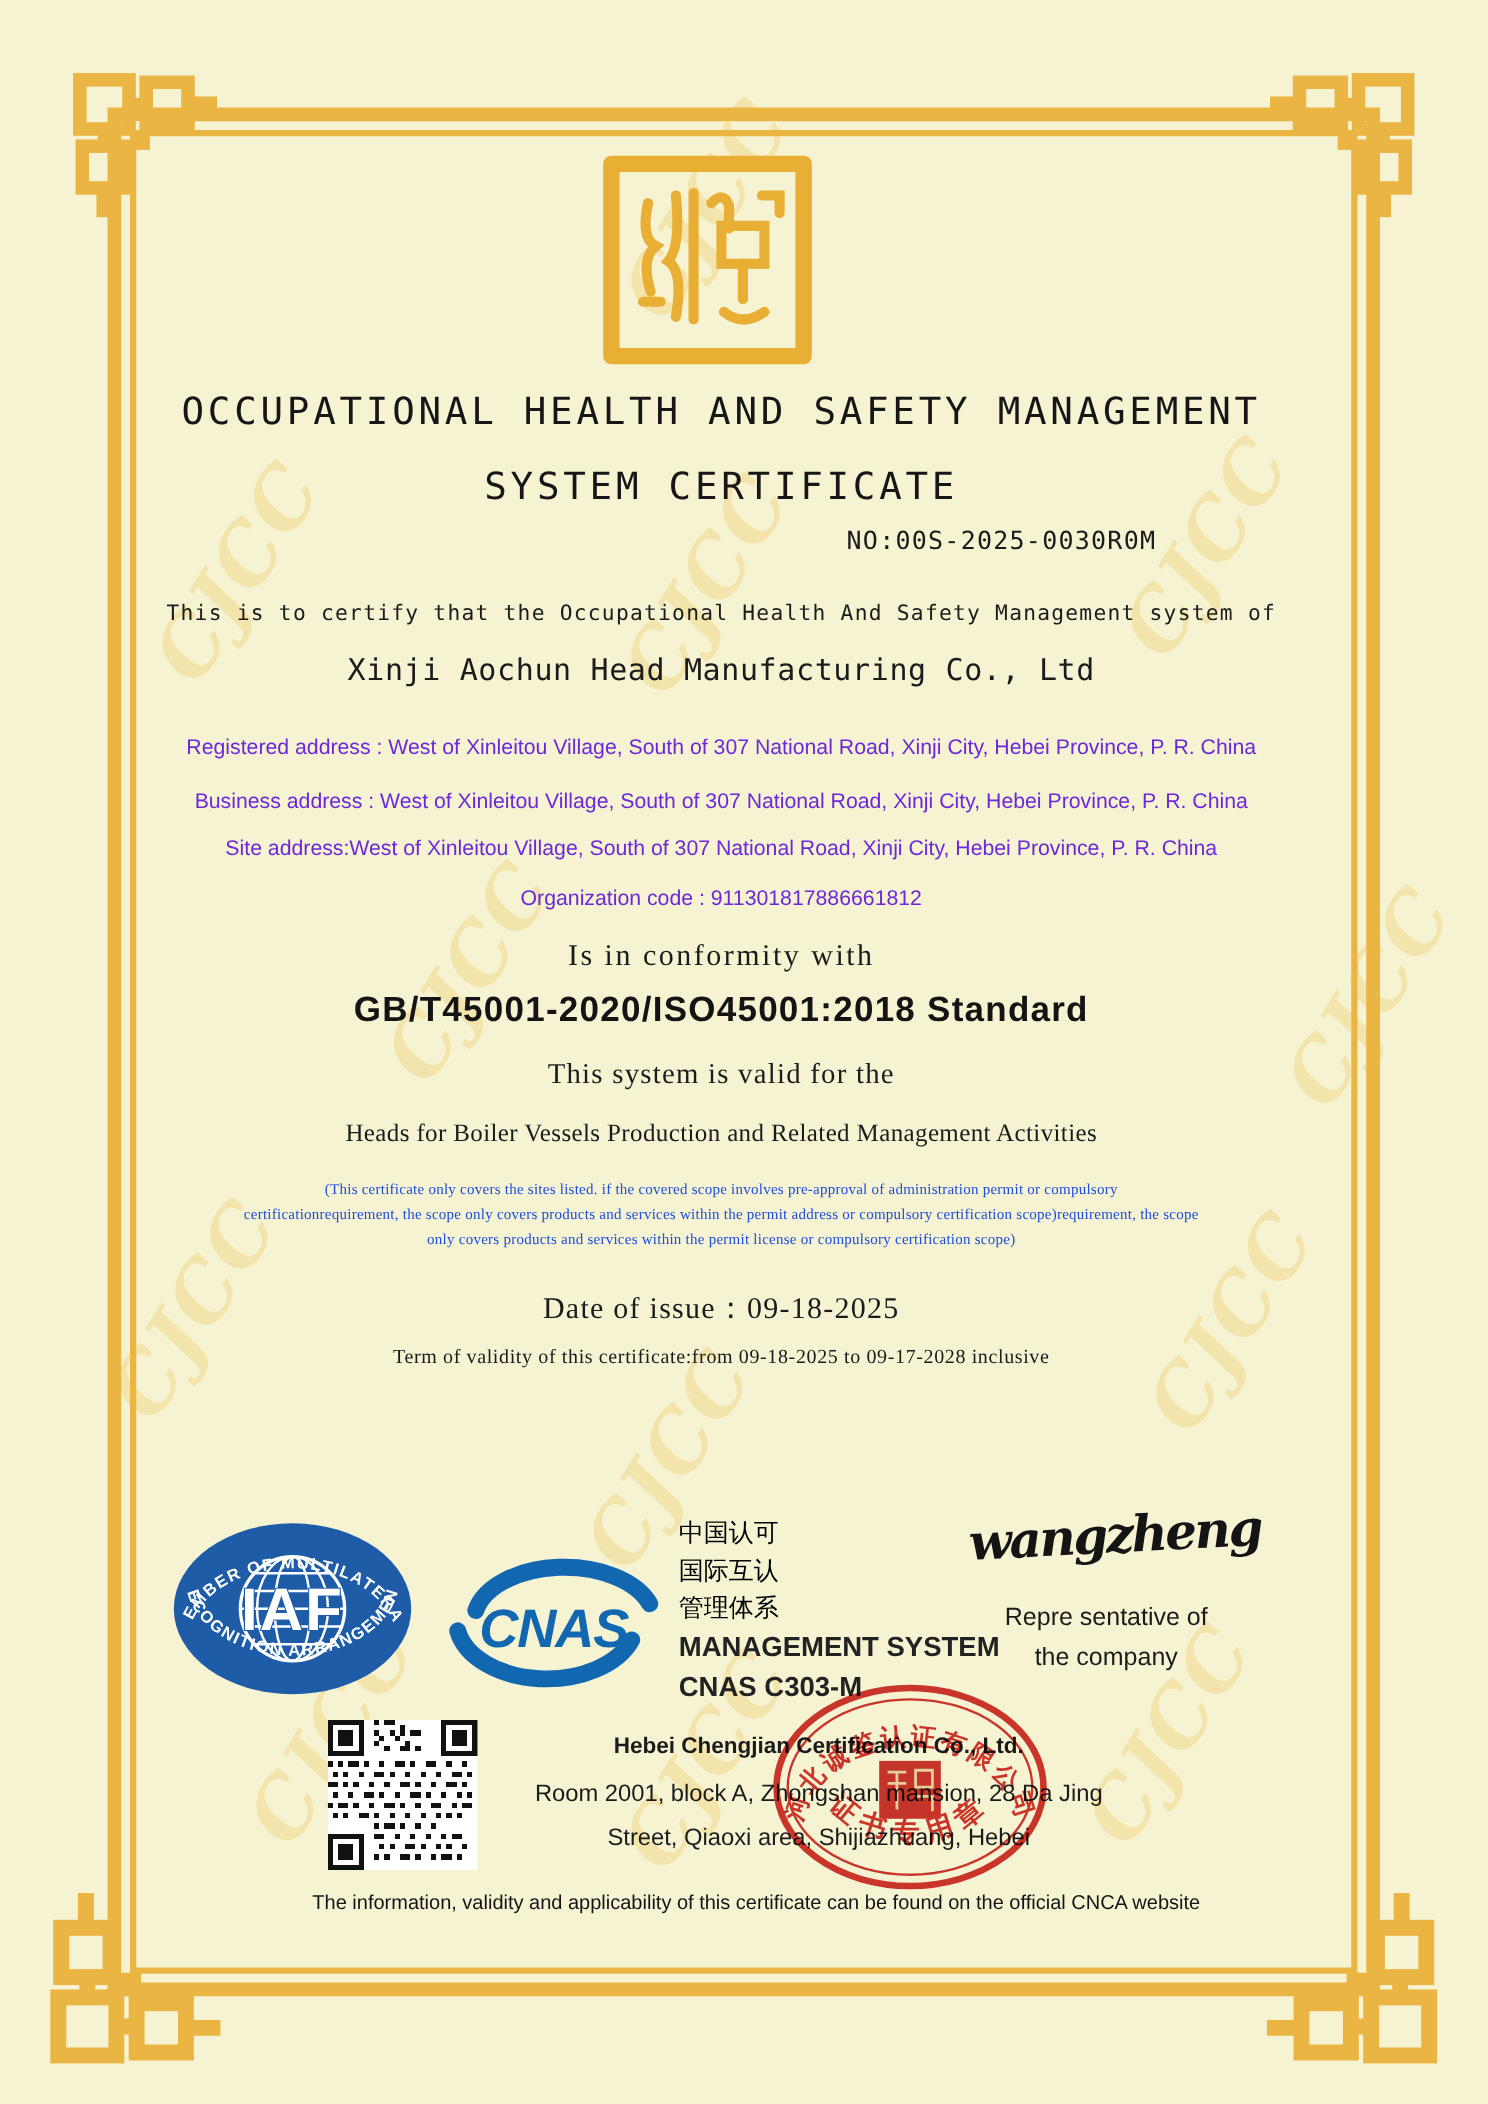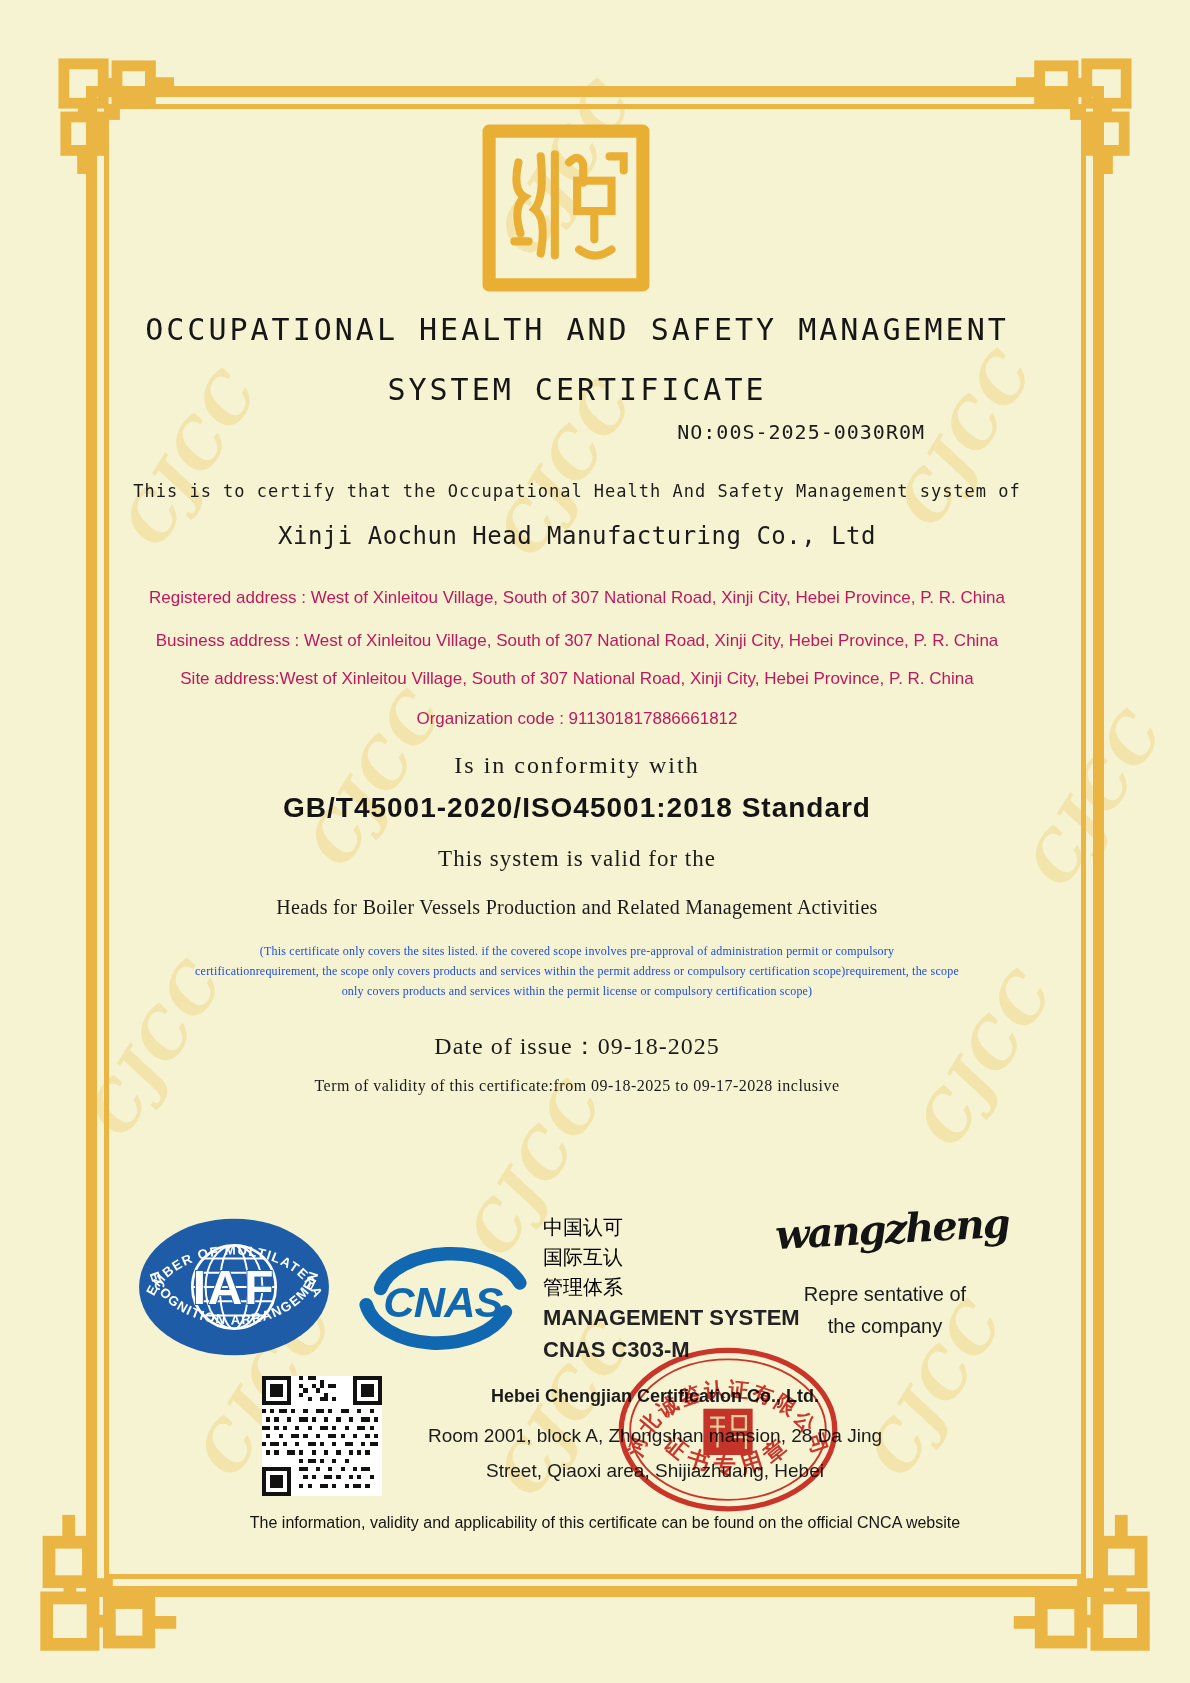--- a/index.html
+++ b/index.html
@@ -19,21 +19,21 @@
   .corner.br{right:48px;bottom:40px;transform:scale(-1.18,-1.18);}
   
   .abs{position:absolute;left:0;right:80px;text-align:center;white-space:nowrap;padding-left:44px;}
   .mono{font-family:"DejaVu Sans Mono",monospace;}
   .serif{font-family:"Liberation Serif",serif;}
   .title{top:312px;font-size:30px;letter-spacing:3px;color:#161616;}
   .title2{top:372px;}
   .cert-no{position:absolute;top:420px;right:265px;font-size:20px;letter-spacing:1px;}
   .certify{top:481px;font-size:17px;letter-spacing:1px;}
   .company{top:522px;font-size:24px;letter-spacing:0.5px;}
-  .addr{font-size:17px;color:#be185d;}
+  .addr{font-size:17px;color:#6d28d9;}
   .reg{top:588px;} .bus{top:631px;} .site{top:669px;} .org{top:709px;}
   .conformity{top:752px;font-size:24px;letter-spacing:2px;}
   .standard{top:792px;font-size:28px;font-weight:bold;letter-spacing:1px;color:#141414;}
   .validfor{top:846px;font-size:23px;letter-spacing:1px;}
   .scope{top:896px;font-size:20px;letter-spacing:0.3px;}
   .note{font-size:12px;letter-spacing:0.2px;color:#1d4ed8;}
   .note1{top:944px;} .note2{top:964px;} .note3{top:984px;}
   .dateline{top:1030px;font-size:24px;letter-spacing:1px;}
   .term{top:1077px;font-size:16px;letter-spacing:0.5px;}
   .surv{top:1094px;font-size:14px;letter-spacing:0.3px;}

